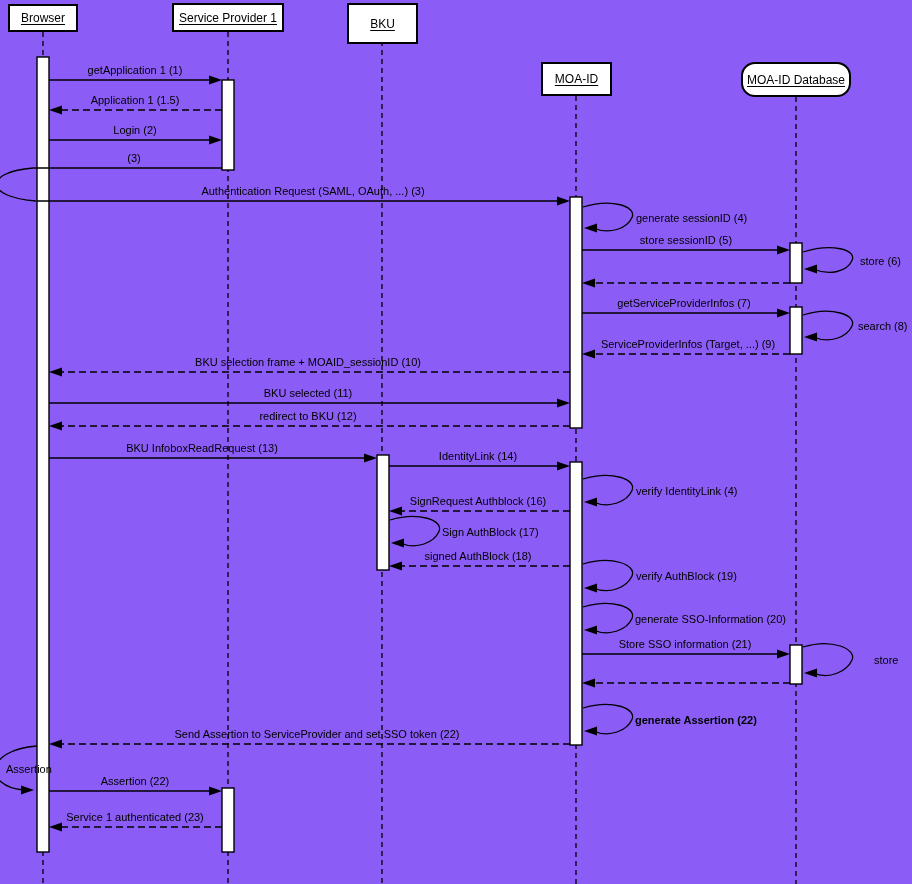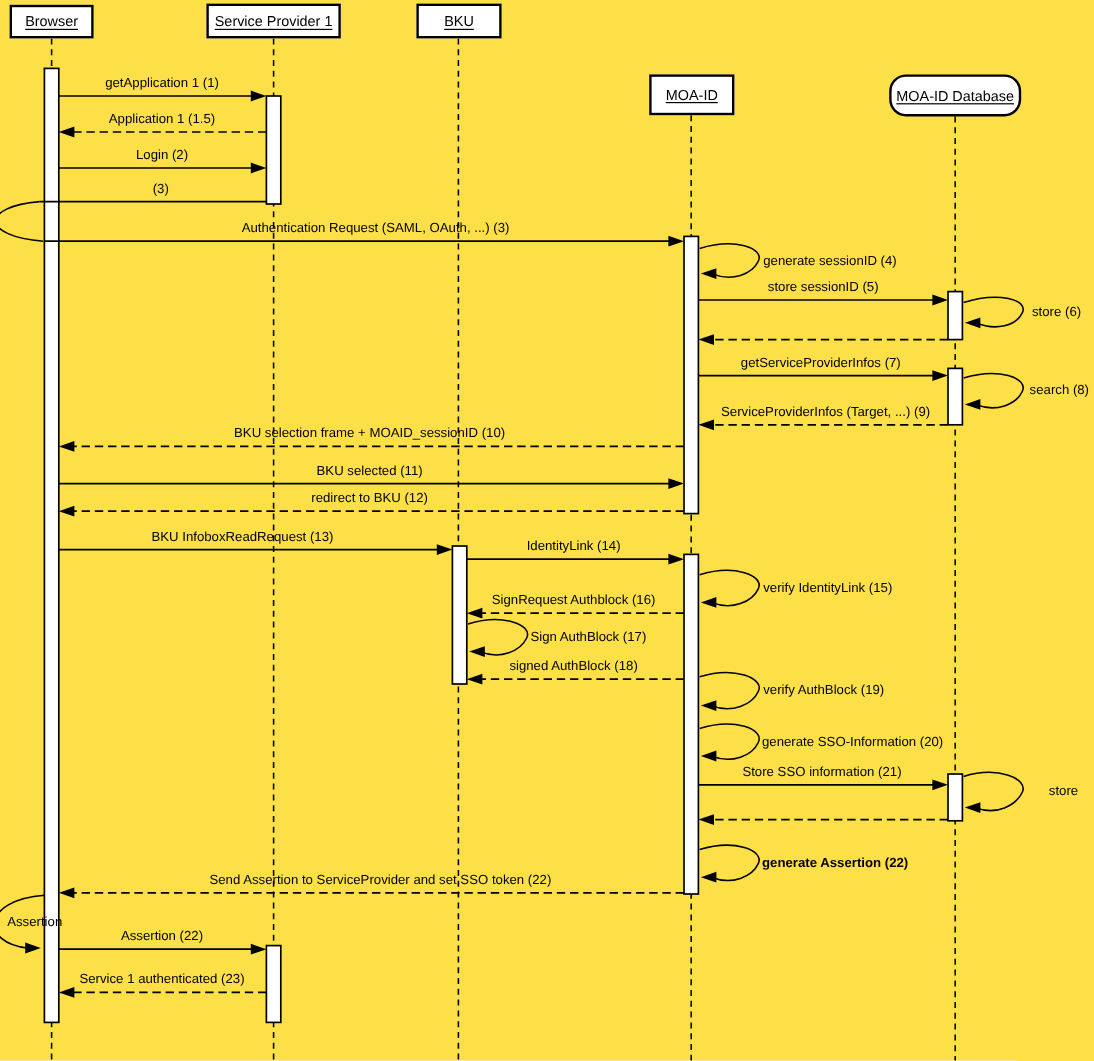--- a/index.html
+++ b/index.html
@@ -1,16 +1,16 @@
 <!DOCTYPE html>
 <html><head>
 <meta charset="utf-8">
 <style>
   html,body{margin:0;padding:0;background:#ffffff;}
-  .stage{position:relative;width:912px;height:884px;background:#fde047;overflow:hidden;
+  .stage{position:relative;width:912px;height:884px;background:#8b5cf6;overflow:hidden;
          font-family:"Liberation Sans", sans-serif;color:#000;}
   svg.canvas{position:absolute;left:0;top:0;width:912px;height:884px;}
   .actor-box{position:absolute;box-sizing:border-box;border:2px solid #000;background:#fff;
              display:flex;align-items:center;justify-content:center;}
   .actor-box span{font-size:12px;text-decoration:underline;text-underline-offset:2px;white-space:nowrap;}
   .lbl{position:absolute;font-size:11px;line-height:13px;white-space:nowrap;transform:translate(-50%,-50%);}
   .lbl.left{transform:translateY(-50%);}
 </style>
 </head>
 <body>
@@ -94,21 +94,21 @@
       <path d="M 37 746 C -16 750, -16 786, 23 790" fill="none" stroke="#000000" stroke-width="1.3"></path>
       <polygon points="34,790 21,785.5 21,794.5" fill="#000000" stroke="none"></polygon>
     </svg>
   <div id="actors">
       <div class="actor-box" style="left: 8px; top: 4px; width: 70px; height: 28px;">
         <span>Browser</span>
       </div>
       <div class="actor-box" style="left: 172px; top: 3px; width: 112px; height: 29px;">
         <span>Service Provider 1</span>
       </div>
-      <div class="actor-box" style="left: 347px; top: 3px; width: 71px; height: 29px;">
+      <div class="actor-box" style="left: 347px; top: 3px; width: 71px; height: 41px;">
         <span>BKU</span>
       </div>
       <div class="actor-box" style="left: 541px; top: 62px; width: 71px; height: 34px; align-items: center;">
         <span>MOA-ID</span>
       </div>
       <div class="actor-box" style="left: 741px; top: 62px; width: 110px; height: 35px; border-radius: 14px;">
         <span>MOA-ID Database</span>
       </div>
     </div>
   <div id="labels">
@@ -127,21 +127,21 @@
       <div class="lbl" style="left: 478px; top: 456px;">IdentityLink (14)</div>
       <div class="lbl" style="left: 478px; top: 501px;">SignRequest Authblock (16)</div>
       <div class="lbl" style="left: 478px; top: 556px;">signed AuthBlock (18)</div>
       <div class="lbl" style="left: 685px; top: 644px;">Store SSO information (21)</div>
       <div class="lbl" style="left: 317px; top: 734px;">Send Assertion to ServiceProvider and set SSO token (22)</div>
       <div class="lbl" style="left: 135px; top: 781px;">Assertion (22)</div>
       <div class="lbl" style="left: 135px; top: 817px;">Service 1 authenticated (23)</div>
       <div class="lbl left" style="left: 636px; top: 217.5px;">generate sessionID  (4)</div>
       <div class="lbl left" style="left: 860px; top: 260.5px;">store (6)</div>
       <div class="lbl left" style="left: 858px; top: 326px;">search (8)</div>
-      <div class="lbl left" style="left: 636px; top: 490.5px;">verify IdentityLink (15)</div>
+      <div class="lbl left" style="left: 636px; top: 490.5px;">verify IdentityLink (4)</div>
       <div class="lbl left" style="left: 442px; top: 531.5px;">Sign AuthBlock (17)</div>
       <div class="lbl left" style="left: 636px; top: 576px;">verify AuthBlock (19)</div>
       <div class="lbl left" style="left: 635px; top: 618.5px;">generate SSO-Information (20)</div>
       <div class="lbl left" style="left: 874px; top: 660px;">store</div>
       <div class="lbl left" style="left: 635px; top: 719.5px; font-weight: bold;">generate Assertion (22)</div>
       <div class="lbl left" style="left: 6px; top: 769px;">Assertion</div>
     </div>
 </div>
 
 </body></html>

